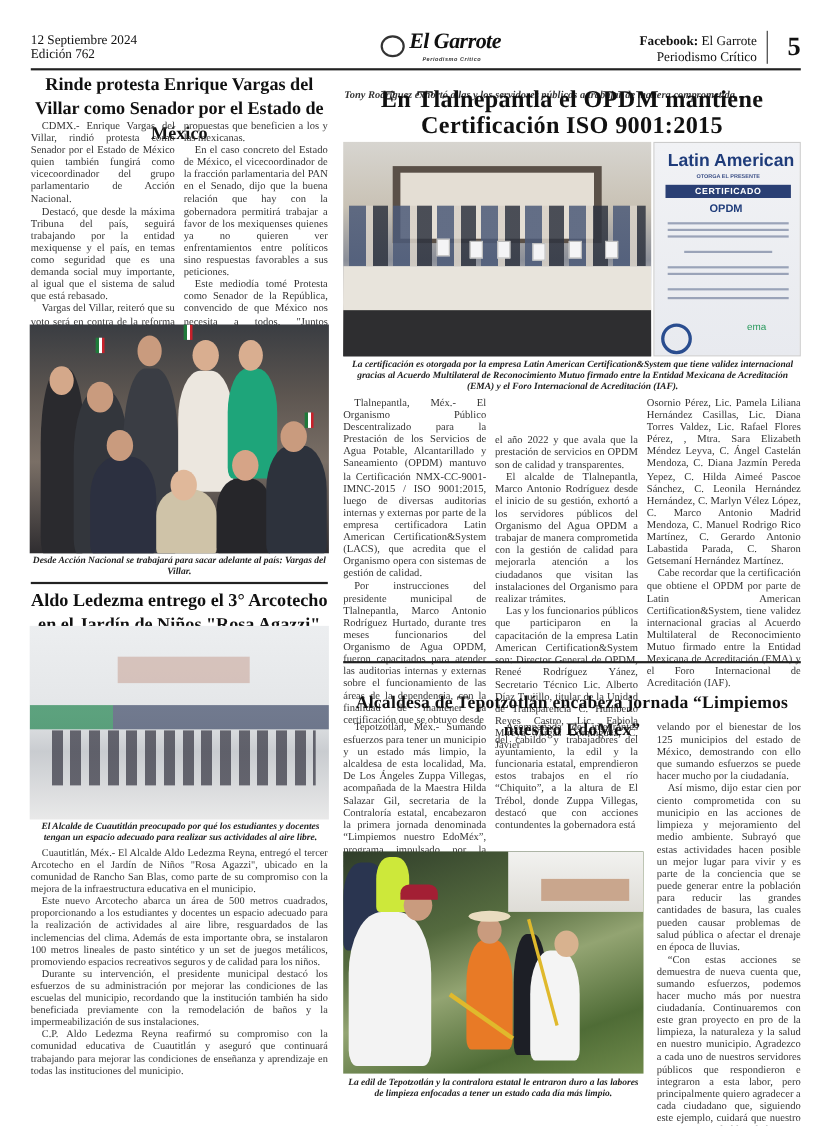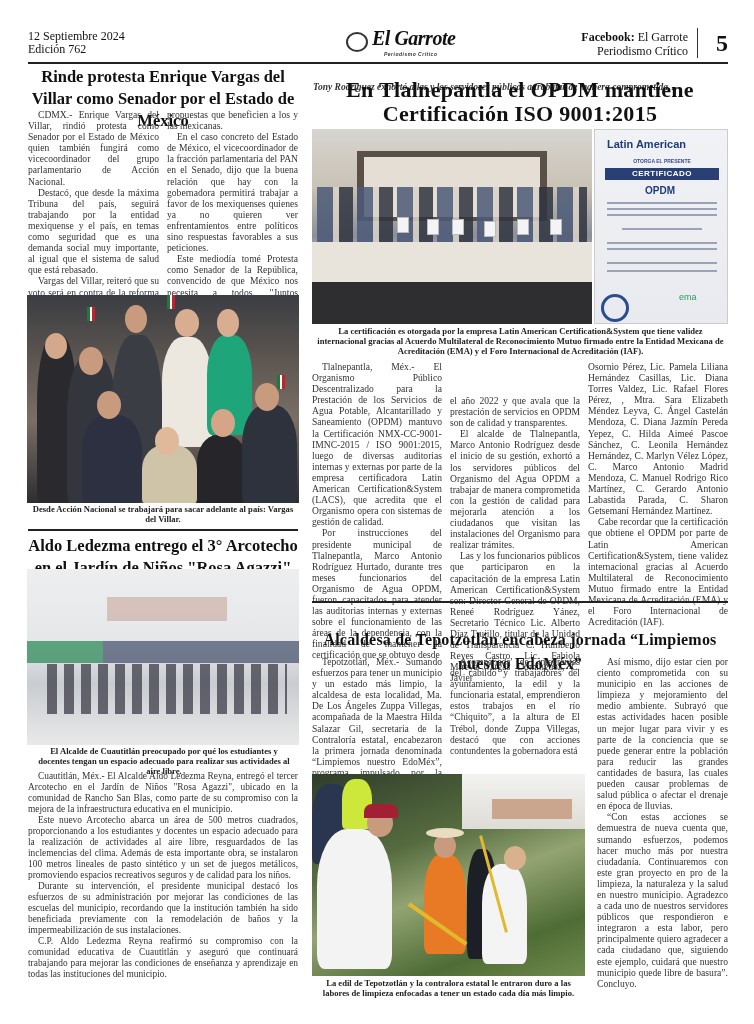--- a/index.html
+++ b/index.html
@@ -14,21 +14,21 @@
   .logo-sub { position: absolute; left: 38px; top: 23px; font-family: "Liberation Sans", sans-serif; font-size: 5px; font-weight: bold; font-style: italic; color: #333; letter-spacing: 0.5px; }
   .mh-right { position: absolute; right: 40px; top: 2px; text-align: right; font-size: 12px; line-height: 14px; color: #111; }
   .mh-right b { font-weight: bold; }
   .mh-divider { position: absolute; right: 30px; top: 0; width: 1px; height: 30px; background: #333; }
   .page-num { position: absolute; right: 0; top: 2px; font-size: 24px; font-weight: bold; color: #111; }
   .mh-rule { position: absolute; left: 28px; top: 62px; width: 700px; height: 2px; background: #222; }
 
   .headline { font-family: "Liberation Serif", serif; font-weight: bold; text-align: center; color: #111; }
   .body-text { font-size: 9.6px; line-height: 11.1px; text-align: justify; color: #333; }
   .body-text p { text-indent: 10px; }
-  .caption { font-weight: bold; font-size: 8.6px; line-height: 10px; text-align: center; color: #222; }
+  .caption { font-style: italic; font-weight: bold; font-size: 8.6px; line-height: 10px; text-align: center; color: #222; }
   .col { position: absolute; }
   .photo { position: absolute; overflow: hidden; }
   .rule { position: absolute; height: 2px; background: #222; }
 
   
   #a1-head { position: absolute; left: 28px; top: 66px; width: 270px; font-size: 16.5px; line-height: 22px; }
   #a1-c1 { left: 28px; top: 109px; width: 131px; }
   #a1-c2 { left: 167px; top: 109px; width: 131px; }
   #a1-photo { left: 27px; top: 295px; width: 272px; height: 208px;
     background: linear-gradient(180deg, #3a3d42 0%, #5c5550 30%, #7a6f66 60%, #2f2d30 100%); }
@@ -59,21 +59,21 @@
   #a4-c2 { left: 450px; top: 656px; width: 130px; }
   #a4-c3 { left: 597px; top: 656px; width: 131px; }
   #a4-photo { left: 312px; top: 774px; width: 273px; height: 202px;
     background: linear-gradient(160deg, #2f3d2a 0%, #556b3f 35%, #93a472 55%, #4f6c36 80%, #6f8a4b 100%); }
   #a4-cap { position: absolute; left: 313px; top: 978px; width: 271px; }
 
   
   .ph-person { position: absolute; border-radius: 40% 40% 10% 10%; }
   .ph-head { position: absolute; border-radius: 50%; background: #c99b7e; }
   .sheet { position: absolute; background: #f4f4f6; border: 1px solid #bbb; }
-  .cert-logo { position: absolute; left: 12px; top: 8px; font-family: "Liberation Sans", sans-serif; font-size: 11px; font-weight: bold; color: #1f3c7a; text-align: center; }
+  .cert-logo { position: absolute; left: 12px; top: 8px; font-family: "Liberation Sans", sans-serif; font-size: 16px; font-weight: bold; color: #1f3c7a; text-align: center; }
   .cert-band { position: absolute; left: 10px; top: 38px; width: 114px; height: 12px; background: #2a3f74; color: #fff; font-family: "Liberation Sans", sans-serif; font-size: 8px; font-weight: bold; text-align: center; line-height: 12px; letter-spacing: 0.5px; }
   .cert-sub { position: absolute; left: 10px; top: 28px; width: 114px; text-align: center; font-family: "Liberation Sans", sans-serif; font-size: 5px; color: #3b4f86; font-weight: bold; }
   .cert-opdm { position: absolute; left: 50px; top: 55px; font-family: "Liberation Sans", sans-serif; font-weight: bold; font-size: 10px; color: #1f3c7a; }
   .cert-lines { position: absolute; left: 12px; width: 110px; height: 2px; background: #9aa3b8; }
   .cert-ema { position: absolute; left: 84px; top: 162px; font-family: "Liberation Sans", sans-serif; font-size: 9px; font-weight: normal; color: #2a9a5d; }
   .cert-seal { position: absolute; left: 6px; top: 164px; width: 28px; height: 28px; border-radius: 50%; border: 3px solid #2a4d8f; }
 </style>
 </head>
 <body>
 
@@ -204,20 +204,21 @@
 
 <article>
   <h2 id="a4-head" class="headline">Alcaldesa de Tepotzotlán encabeza jornada “Limpiemos nuestro EdoMéx”</h2>
   <div id="a4-c1" class="col body-text">
     <p>Tepotzotlán, Méx.- Sumando esfuerzos para tener un municipio y un estado más limpio, la alcaldesa de esta localidad, Ma. De Los Ángeles Zuppa Villegas, acompañada de la Maestra Hilda Salazar Gil, secretaria de la Contraloría estatal, encabezaron la primera jornada denominada “Limpiemos nuestro EdoMéx”, programa impulsado por la gober-</p>
   </div>
   <div id="a4-c2" class="col body-text">
     <p>Acompañada de integrantes del cabildo y trabajadores del ayuntamiento, la edil y la funcionaria estatal, emprendieron estos trabajos en el río “Chiquito”, a la altura de El Trébol, donde Zuppa Villegas, destacó que con acciones contundentes la gobernadora está</p>
   </div>
   <div id="a4-c3" class="col body-text">
+    <p style="text-indent:0">velando por el bienestar de los 125 municipios del estado de México, demostrando con ello que sumando esfuerzos se puede hacer mucho por la ciudadanía.</p>
     <p>Así mismo, dijo estar cien por ciento comprometida con su municipio en las acciones de limpieza y mejoramiento del medio ambiente. Subrayó que estas actividades hacen posible un mejor lugar para vivir y es parte de la conciencia que se puede generar entre la población para reducir las grandes cantidades de basura, las cuales pueden causar problemas de salud pública o afectar el drenaje en época de lluvias.</p>
     <p>“Con estas acciones se demuestra de nueva cuenta que, sumando esfuerzos, podemos hacer mucho más por nuestra ciudadanía. Continuaremos con este gran proyecto en pro de la limpieza, la naturaleza y la salud en nuestro municipio. Agradezco a cada uno de nuestros servidores públicos que respondieron e integraron a esta labor, pero principalmente quiero agradecer a cada ciudadano que, siguiendo este ejemplo, cuidará que nuestro municipio quede libre de basura”. Concluyo.</p>
   </div>
   <div id="a4-photo" class="photo">
     <div style="position:absolute;left:150px;top:0;width:123px;height:55px;background:linear-gradient(180deg,#f2f2f0,#dedcd6);"></div>
     <div style="position:absolute;left:180px;top:25px;width:80px;height:20px;background:#c9a68d;"></div>
     <div class="ph-person" style="left:0;top:10px;width:40px;height:80px;background:#2a3550;"></div>
     <div class="ph-person" style="left:30px;top:5px;width:30px;height:50px;background:#cde83a;"></div>
     <div class="ph-person" style="left:5px;top:55px;width:75px;height:140px;background:#f3f3f3;"></div>
     <div class="ph-head" style="left:55px;top:35px;width:26px;height:28px;"></div>

